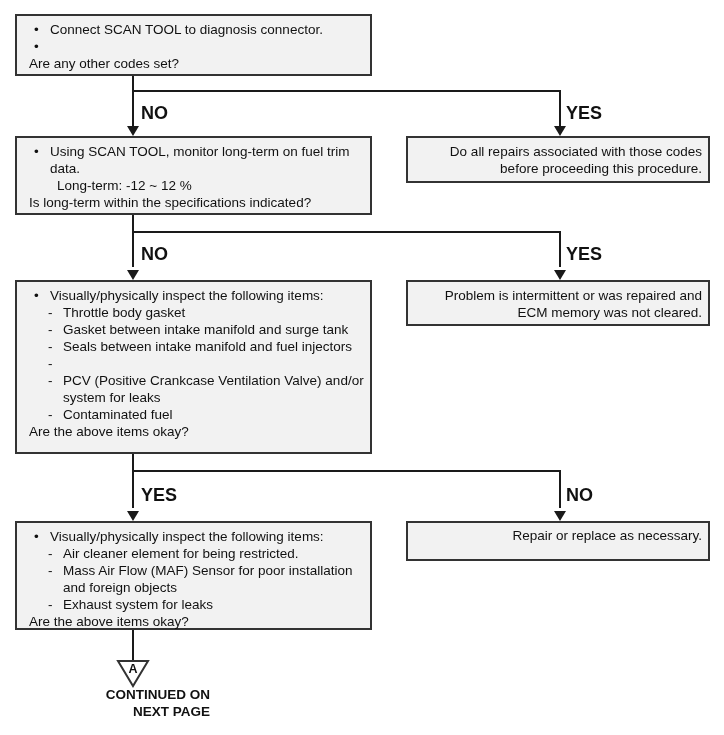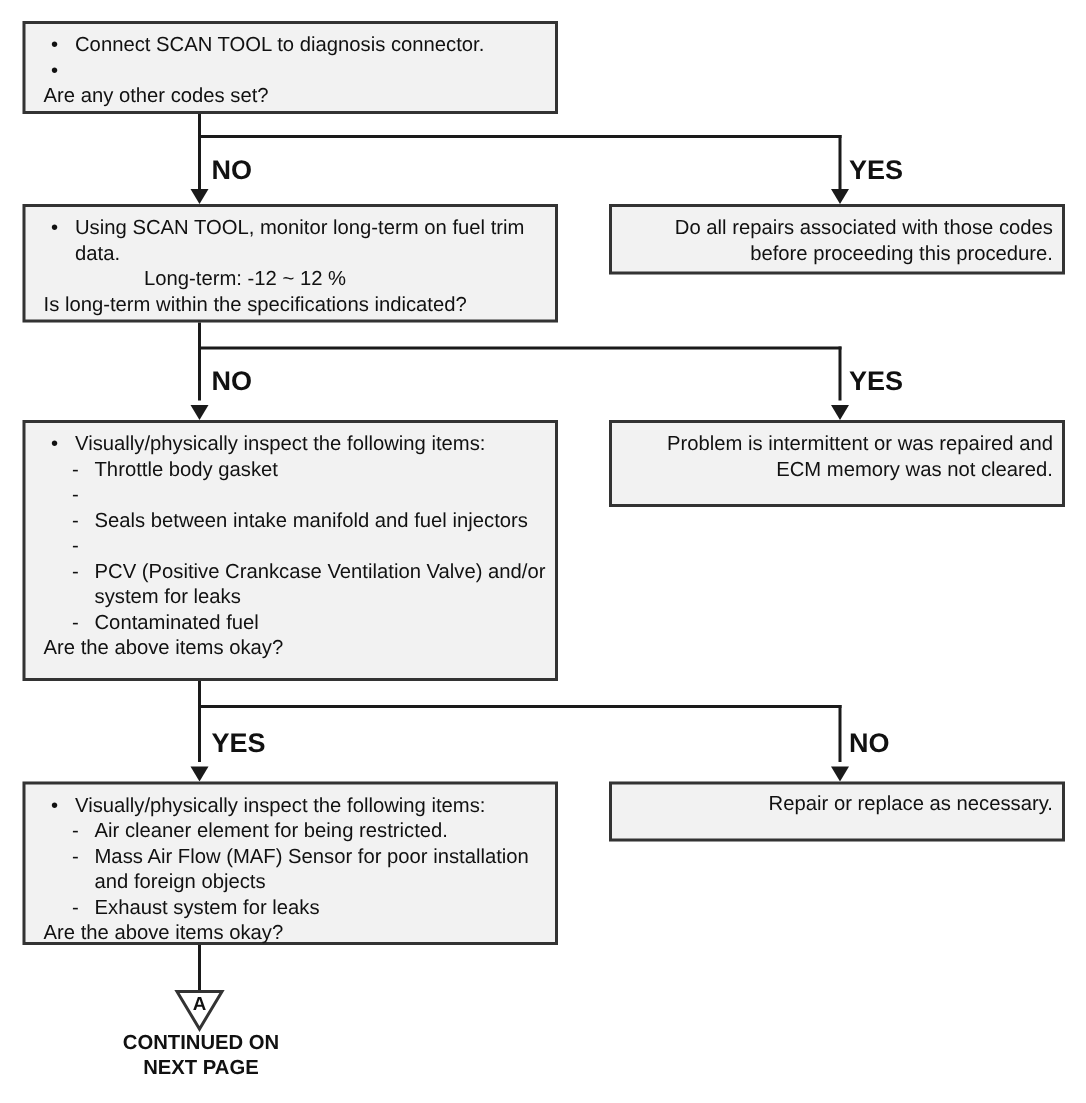--- a/index.html
+++ b/index.html
@@ -18,21 +18,21 @@
     background: #f2f2f2;
     border: 2px solid #333333;
     box-sizing: border-box;
     padding-top: 5px;
   }
   .row { display: flex; align-items: flex-start; }
   .b-row { padding-left: 17px; }
   .b-row .mk { flex: none; width: 16px; }
   .d-row { padding-left: 31px; }
   .d-row .mk { flex: none; width: 15px; }
-  .cont { padding-left: 40px; margin-left: 39px; }
+  .cont { padding-left: 40px; }
   .q { padding-left: 12px; }
   .plain { padding-left: 8px; padding-right: 6px; text-align: right; }
   .vline { position: absolute; width: 2px; background: #1a1a1a; }
   .hline { position: absolute; height: 2px; background: #1a1a1a; }
   .arrow {
     position: absolute; width: 0; height: 0;
     border-left: 6px solid transparent;
     border-right: 6px solid transparent;
     border-top: 10px solid #1a1a1a;
   }
@@ -44,21 +44,21 @@
     white-space: nowrap;
   }
   #offpage { position: absolute; left: 116px; top: 659px; width: 34px; height: 30px; }
   #offpage svg { display: block; }
   #offpage .letter {
     position: absolute; left: 0; top: 2px; width: 34px;
     text-align: center; font-weight: bold; font-size: 12.5px;
   }
   #continued {
     position: absolute; left: 58px; top: 687px; width: 152px;
-    text-align: center; font-weight: bold; font-size: 13.5px; line-height: 16.5px;
+    text-align: right; font-weight: bold; font-size: 13.5px; line-height: 16.5px;
     color: #111111;
   }
 </style>
 </head>
 <body>
 
 <div id="canvas">
 
   <div class="box" style="left:15px; top:14px; width:357px; height:62px;">
     <div class="row b-row">
@@ -104,40 +104,41 @@
     <div class="row b-row">
       <span class="mk">•</span>
       <span>Visually/physically inspect the following items:</span>
     </div>
     <div class="row d-row">
       <span class="mk">-</span>
       <span>Throttle body gasket</span>
     </div>
     <div class="row d-row">
       <span class="mk">-</span>
+      <span>Gasket between intake manifold and surge tank</span>
     </div>
     <div class="row d-row">
       <span class="mk">-</span>
       <span>Seals between intake manifold and fuel injectors</span>
     </div>
     <div class="row d-row">
       <span class="mk">-</span>
     </div>
     <div class="row d-row">
       <span class="mk">-</span>
       <span>PCV (Positive Crankcase Ventilation Valve) and/or system for leaks</span>
     </div>
     <div class="row d-row">
       <span class="mk">-</span>
       <span>Contaminated fuel</span>
     </div>
     <div class="q">Are the above items okay?</div>
   </div>
 
-  <div class="box" style="left:406px; top:280px; width:304px; height:58px;">
+  <div class="box" style="left:406px; top:280px; width:304px; height:46px;">
     <div class="plain">Problem is intermittent or was repaired and ECM memory was not cleared.</div>
   </div>
 
   <div class="vline" style="left:132px; top:454px; height:54px;"></div>
   <div class="hline" style="left:132px; top:470px; width:429px;"></div>
   <div class="vline" style="left:559px; top:470px; height:38px;"></div>
   <div class="arrow" style="left:127px; top:511px;"></div>
   <div class="arrow" style="left:554px; top:511px;"></div>
   <div class="blabel" style="left:141px; top:487px;">YES</div>
   <div class="blabel" style="left:566px; top:487px;">NO</div>

